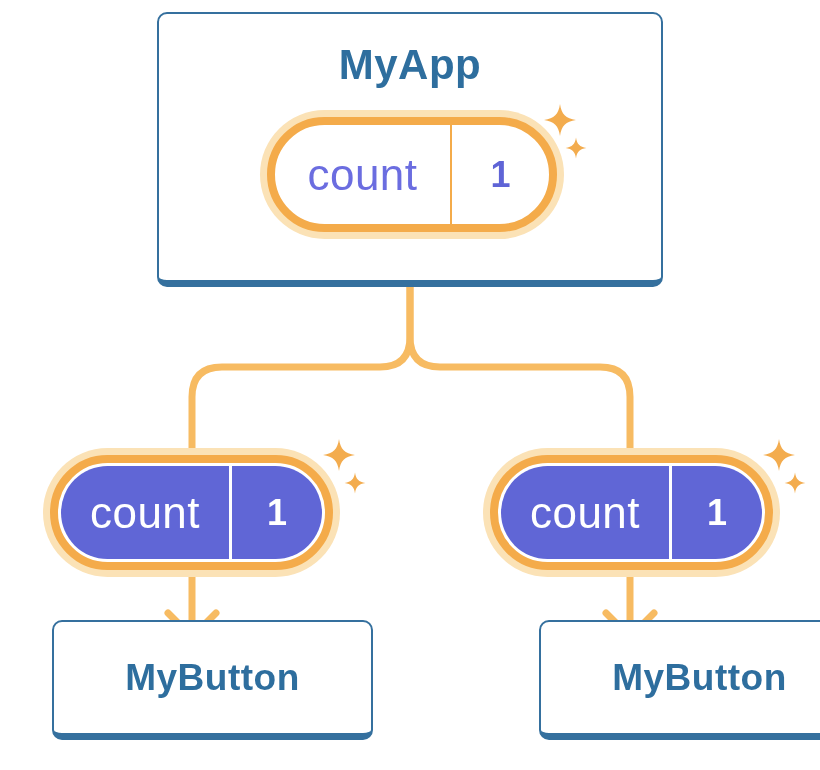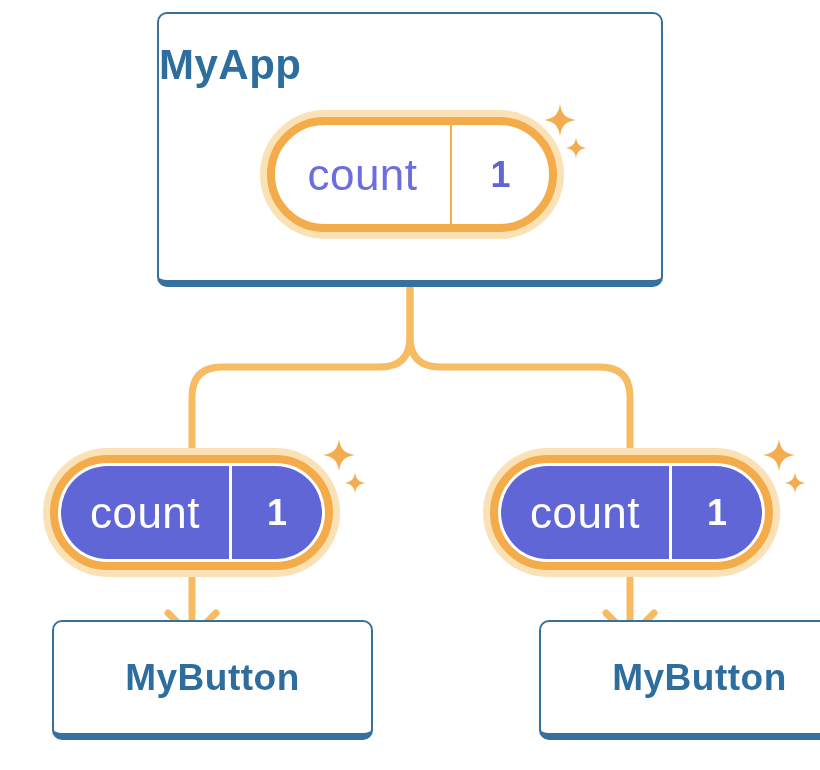--- a/index.html
+++ b/index.html
@@ -33,21 +33,21 @@
     border: 2.5px solid var(--blue-border);
     border-bottom-width: 7px;
     border-radius: 10px;
   }
   .card-root {
     left: 157px; top: 12px;
     width: 506px; height: 275px;
   }
   .card-root .card-title {
     margin-top: 27px;
-    text-align: left;
+    text-align: center;
     font-size: 42px;
     font-weight: bold;
     color: var(--blue-text);
     letter-spacing: 0.5px;
   }
   .card-leaf {
     top: 620px;
     width: 321px; height: 120px;
     display: flex;
     align-items: center;

